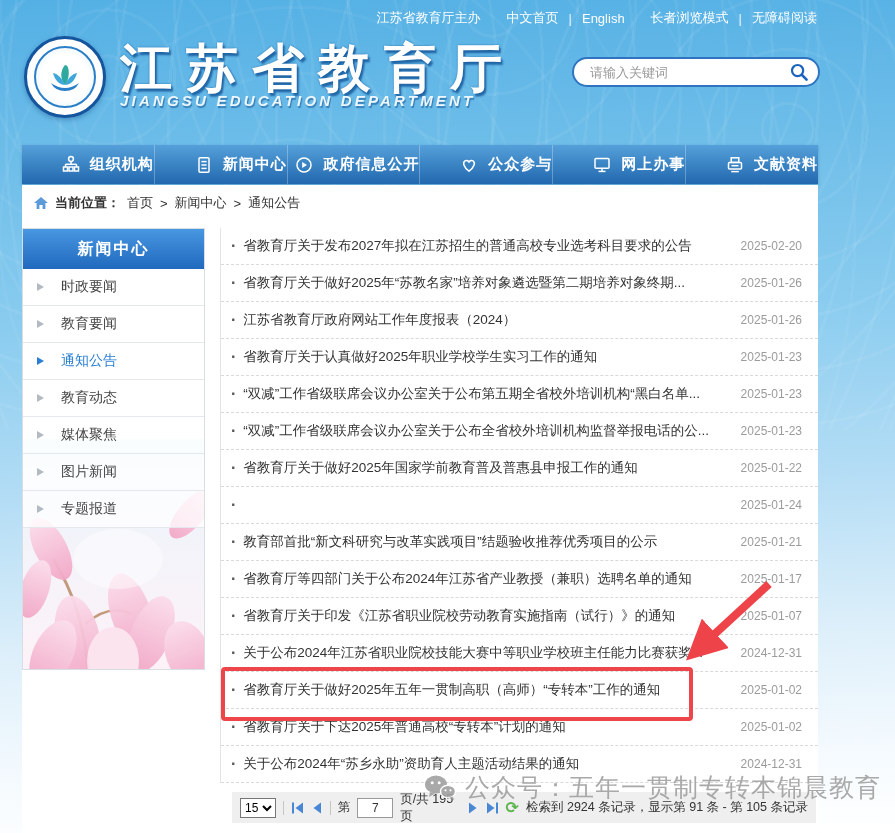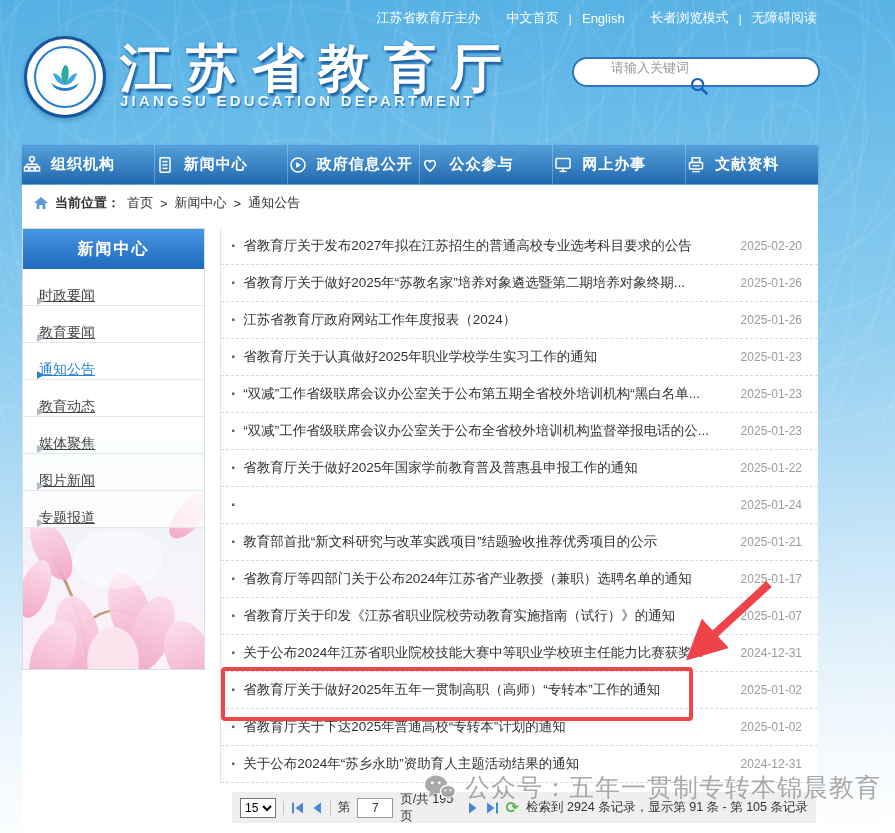--- a/index.html
+++ b/index.html
@@ -21,45 +21,45 @@
   .topbar .bar::before{content:"|";}
   
   .brand{position:absolute;left:24px;top:36px;display:flex;align-items:center;}
   .logo{width:82px;height:82px;border-radius:50%;background:#fff;border:3px solid #14559e;box-sizing:border-box;
         display:flex;align-items:center;justify-content:center;box-shadow:0 2px 5px rgba(10,60,120,.35);}
   .logo-inner{width:58px;height:58px;border-radius:50%;border:2px solid #2a7fc8;display:flex;align-items:center;justify-content:center;background:radial-gradient(#ffffff 55%,#dff0fb);}
   .brand-text{margin-left:14px;}
   .brand-title{font-size:52px;font-weight:bold;color:#ffffff;letter-spacing:14px;line-height:44px;
      text-shadow:2px 3px 2px rgba(18,84,152,.8),0 0 2px rgba(30,100,170,.9);}
   .brand-sub{font-size:15px;font-weight:bold;color:#eef6fd;letter-spacing:3.2px;margin-top:2px;
-     text-shadow:1px 2px 1px rgba(18,84,152,.6);}
+     text-shadow:1px 2px 1px rgba(18,84,152,.6);font-style:italic;}
   
   .search{position:absolute;left:572px;top:57px;width:248px;height:30px;background:#fff;border:2px solid #2f74c0;
-     border-radius:17px;box-sizing:border-box;display:flex;align-items:center;padding:0 8px 0 14px;flex-direction:column;}
+     border-radius:17px;box-sizing:border-box;display:flex;align-items:center;padding:0 8px 0 14px;}
   .search input{flex:1;border:none;outline:none;font-size:13px;color:#555;background:transparent;min-width:0;}
   .search input::placeholder{color:#999;}
   .search .btn{width:22px;height:22px;display:flex;align-items:center;justify-content:center;cursor:pointer;}
   
   .nav{position:absolute;left:22px;top:145px;width:796px;height:39px;display:flex;
      background:linear-gradient(#55a0da,#2168ae);box-shadow:0 1px 3px rgba(20,70,130,.3);}
-  .nav-item{flex:1;display:flex;align-items:center;justify-content:flex-start;gap:9px;color:#fff;font-size:15px;
+  .nav-item{flex:1;display:flex;align-items:center;justify-content:flex-end;gap:9px;color:#fff;font-size:15px;
      font-weight:bold;letter-spacing:1px;border-right:1px solid rgba(255,255,255,.28);cursor:pointer;}
   .nav-item:last-child{border-right:none;}
   
   .wrap{position:absolute;left:22px;top:185px;width:796px;height:648px;background:#fff;}
   .crumbs{height:36px;display:flex;align-items:center;padding-left:12px;font-size:13px;color:#333;gap:7px;}
   .crumbs .pre{font-weight:bold;}
   .crumbs .c{color:#333;cursor:pointer;}
   .crumbs .sep::before{content:">";color:#333;}
   
   .side{position:absolute;left:0;top:43px;width:183px;height:442px;border:1px solid #d9dee3;box-sizing:border-box;background:#fff;overflow:hidden;}
   .side-head{height:40px;display:flex;align-items:center;justify-content:center;color:#fff;font-size:16px;font-weight:bold;
      letter-spacing:2px;background:linear-gradient(#4897e2,#2069bd);position:relative;z-index:2;}
-  .side-item{height:36px;display:flex;align-items:flex-end;padding-left:16px;font-size:14px;color:#444;
-     border-bottom:1px solid #e4e7eb;position:relative;z-index:2;background:rgba(255,255,255,.75);cursor:pointer;text-decoration:underline;}
+  .side-item{height:36px;display:flex;align-items:center;padding-left:38px;font-size:14px;color:#444;
+     border-bottom:1px solid #e4e7eb;position:relative;z-index:2;background:rgba(255,255,255,.75);cursor:pointer;}
   .side-item .tri{position:absolute;left:14px;width:0;height:0;border-left:7px solid #b3bac2;
      border-top:4.5px solid transparent;border-bottom:4.5px solid transparent;}
   .side-item.active{color:#2a7fd4;}
   .side-item.active .tri{border-left-color:#2a7fd4;}
   .flower{position:absolute;left:0;bottom:0;width:181px;height:230px;z-index:1;}
   
   .list{position:absolute;left:198px;top:43px;width:598px;border-left:1px solid #e4e4e4;box-sizing:border-box;}
   .list ul{list-style:none;margin:0;padding:0;}
   .row{height:37px;display:flex;align-items:center;border-bottom:1px dashed #d9d9d9;padding:0 16px 0 10px;box-sizing:border-box;}
   .row::before{content:"·";color:#555;font-weight:bold;margin-right:7px;}

